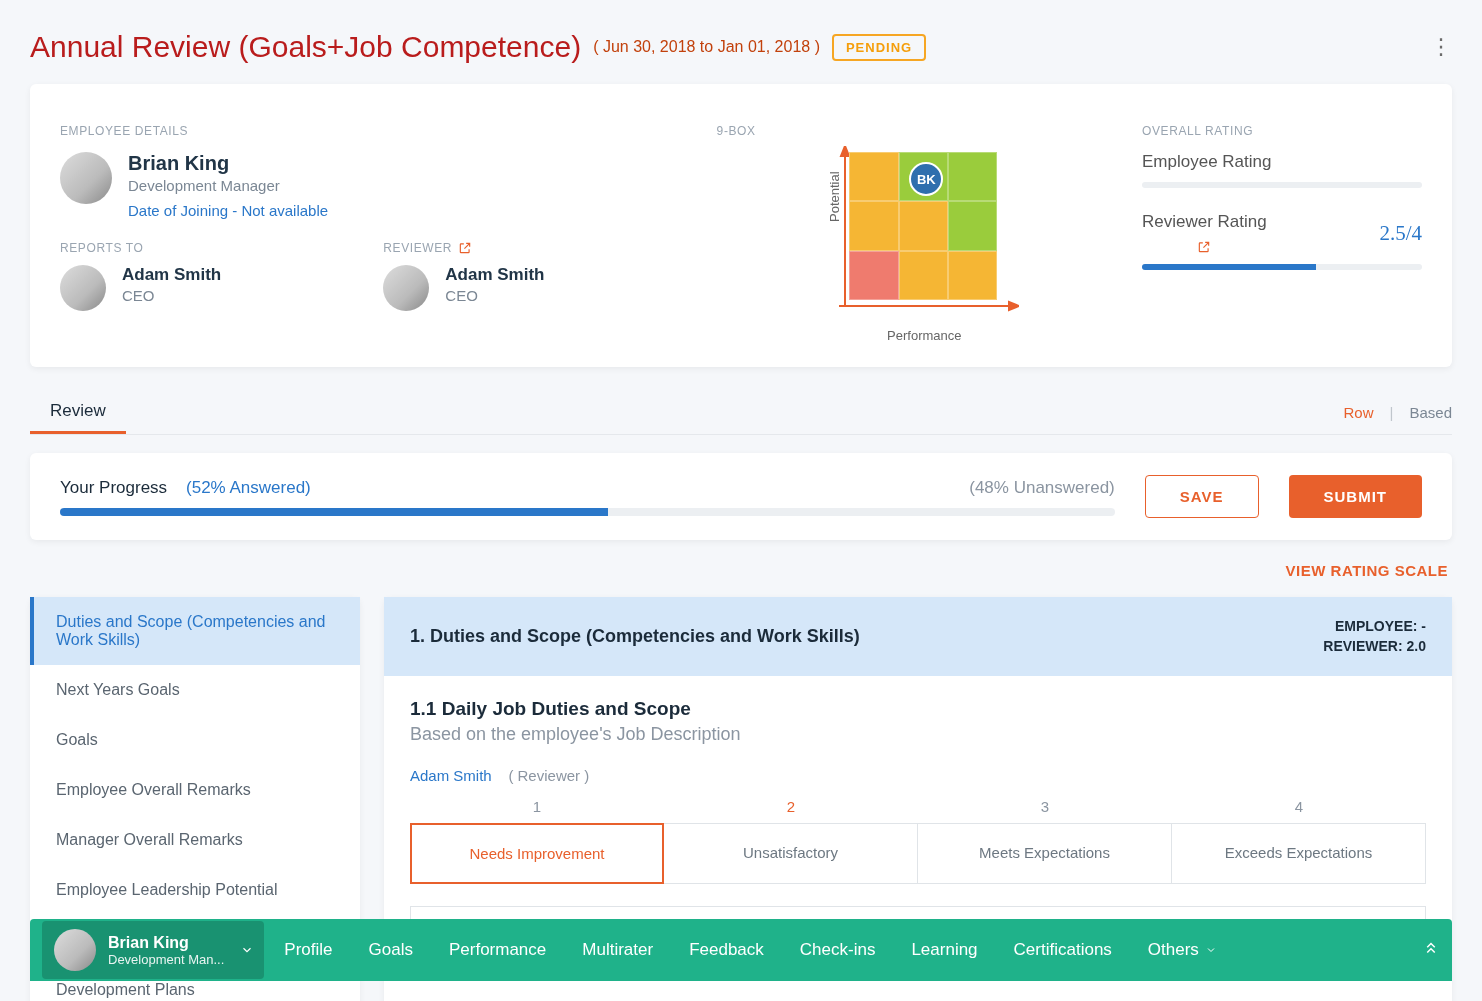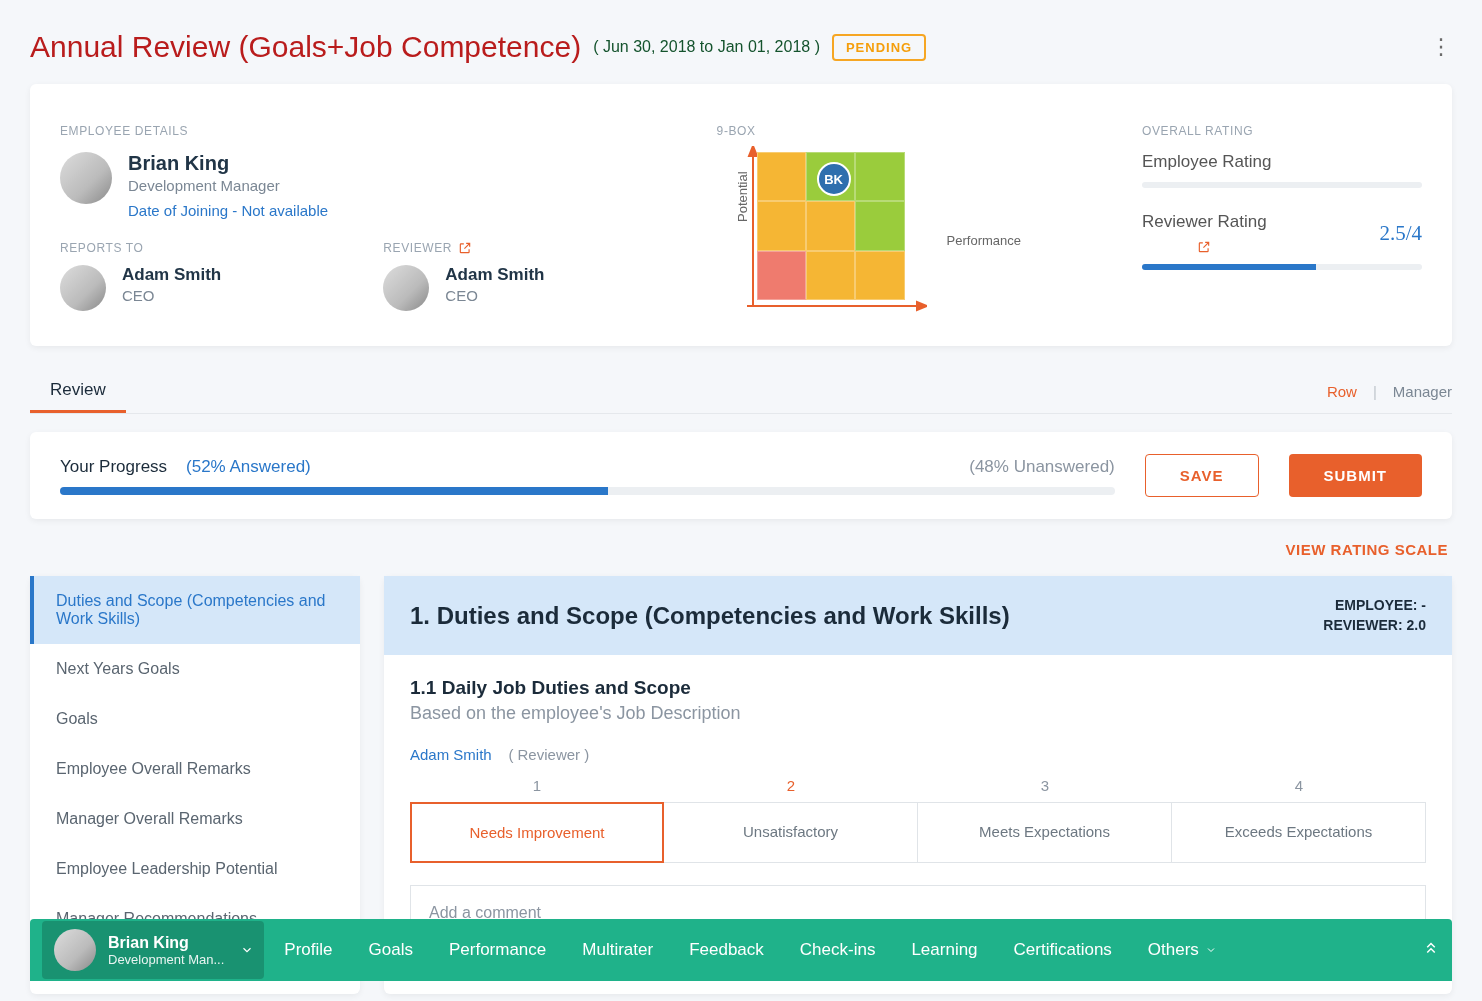--- a/index.html
+++ b/index.html
@@ -2,40 +2,40 @@
 <html><head>
 <meta charset="utf-8">
 <style>
   * { box-sizing: border-box; margin: 0; padding: 0; font-family: "Segoe UI", "Helvetica Neue", Arial, sans-serif; }
   body { background: #f5f7fa; width: 1482px; height: 1001px; overflow: hidden; position: relative; }
   .page { position: absolute; inset: 0; padding: 30px 30px 0 30px; overflow: hidden; }
 
   
   .title-row { display: flex; align-items: center; gap: 12px; margin-bottom: 20px; }
   .title-row h1 { font-size: 30px; font-weight: 400; color: #b91c1c; }
-  .title-row .date { font-size: 16px; color: #14532d; }
+  .title-row .date { font-size: 16px; color: #c2410c; }
   .badge { border: 2px solid #f6a623; color: #f59e0b; font-weight: 700; font-size: 13px; letter-spacing: 1px; padding: 4px 12px; border-radius: 4px; }
   .kebab { margin-left: auto; color: #6b6b6b; font-size: 22px; line-height: 1; cursor: pointer; }
 
   
   .card { background: #fff; border-radius: 6px; box-shadow: 0 2px 6px rgba(0,0,0,0.06); padding: 24px 30px; }
   .top-card { display: grid; grid-template-columns: 1.6fr 1fr 280px; gap: 40px; margin-bottom: 24px; }
   .section-label { font-size: 12px; color: #9aa5b1; letter-spacing: 0.6px; margin-bottom: 14px; font-weight: 400; margin-top: 16px; }
   .person-row { display: flex; gap: 16px; align-items: flex-start; }
   .avatar { width: 52px; height: 52px; border-radius: 50%; background: linear-gradient(135deg,#ddd 0%, #bbb 60%, #888 100%); display:inline-block; flex-shrink:0; }
   .avatar.small { width: 46px; height: 46px; }
   .person-row .name { font-size: 20px; font-weight: 600; color: #213547; }
   .person-row .role { font-size: 15px; color: #7b8794; margin-top: 2px; }
   .person-row .link { font-size: 15px; color: #2a77c9; margin-top: 8px; }
   .two-col { display: grid; grid-template-columns: 1fr 1fr; gap: 30px; margin-top: 22px; }
   .mini-label { font-size: 12px; color: #9aa5b1; letter-spacing: 0.6px; margin-bottom: 10px; display:flex; align-items:center; gap:6px;}
   .ext-icon { width:14px; height:14px; stroke:#e8602c; fill:none; stroke-width:2; }
 
   
-  .ninebox-wrap { display:flex; flex-direction:row; align-items:center; }
+  .ninebox-wrap { display:flex; flex-direction:column; align-items:center; }
   .ninebox { position: relative; width: 180px; height: 170px; margin-left: 20px; }
   .ninebox .grid { position:absolute; left:20px; top:0; width:148px; height:148px; display:grid; grid-template-columns:repeat(3,1fr); grid-template-rows:repeat(3,1fr); }
   .cell { border:1px solid rgba(255,255,255,0.3); }
   .g { background:#9acc3c; } .y { background:#f5b634; } .r { background:#ef7b6e; }
   .ninebox .bk { position:absolute; width:34px; height:34px; border-radius:50%; background:#2f6fae; color:#fff; border:2px solid #fff; display:flex; align-items:center; justify-content:center; font-size:13px; font-weight:600; left:80px; top:10px; }
   .axis-y { position:absolute; left:-2px; top:70px; transform: rotate(-90deg); transform-origin:left top; font-size:13px; color:#666; }
   .axis-x { font-size:13px; color:#666; margin-top:6px; margin-left:30px;}
   .arrow { stroke:#e8602c; stroke-width:2; fill:#e8602c; }
   .ax-svg { position:absolute; }
   .ax-y-svg { left:10px; top:-6px; height:160px; width:12px; }
@@ -70,21 +70,21 @@
 
   .view-scale { text-align:right; color:#e8602c; font-weight:700; letter-spacing:0.5px; font-size:15px; margin:22px 4px 18px 0;}
 
   
   .lower { display:grid; grid-template-columns: 330px 1fr; gap:24px; }
   .side-list { padding:0; }
   .side-item { padding:16px 22px; font-size:16px; color:#5a6570; border-left:4px solid transparent; cursor:pointer; }
   .side-item.active { background:#d5e7f9; color:#2a77c9; border-left-color:#2a77c9; }
   .section-card { padding:0; }
   .section-hdr { background:#d5e7f9; padding:20px 26px; display:flex; justify-content:space-between; align-items:center; gap:20px; }
-  .section-hdr h3 { font-size:24px; font-weight:600; color:#1b2b3a; }
+  .section-hdr h3 { font-size:18px; font-weight:600; color:#1b2b3a; }
   .section-hdr .meta { text-align:right; font-size:14px; color:#1b2b3a; font-weight:600; line-height:1.4; }
   .question { padding:22px 26px 0; }
   .question h4 { font-size:19px; font-weight:600; color:#1b2b3a; }
   .question .desc { font-size:18px; color:#8b95a1; margin-top:4px; }
   .rater-row { margin-top:22px; font-size:15px; }
   .rater-row .nm { color:#2a77c9; }
   .rater-row .role { color:#8b95a1; }
   .scale-nums { display:grid; grid-template-columns:repeat(4,1fr); text-align:center; font-size:15px; color:#8b95a1; margin-top:14px; }
   .scale-nums .sel { color:#e8602c; }
   .scale-opts { display:grid; grid-template-columns:repeat(4,1fr); margin-top:8px; }
@@ -209,21 +209,21 @@
           <div class="fill" id="rev-fill" style="width: 62%;"></div>
         </div>
     </div>
   </div>
 
   <div class="tabs-row">
     <div class="tab-item active">Review</div>
     <div class="view-toggle">
       <span class="active">Row</span>
       <span class="sep">|</span>
-      <span>Manager</span>
+      <span>Based</span>
     </div>
   </div>
 
   <div class="card progress-card">
     <div class="progress-left">
       <div class="progress-head">
         <span>
           <span class="lbl">Your Progress</span>
           &nbsp;&nbsp;
           <span class="ans">(52% Answered)</span>

